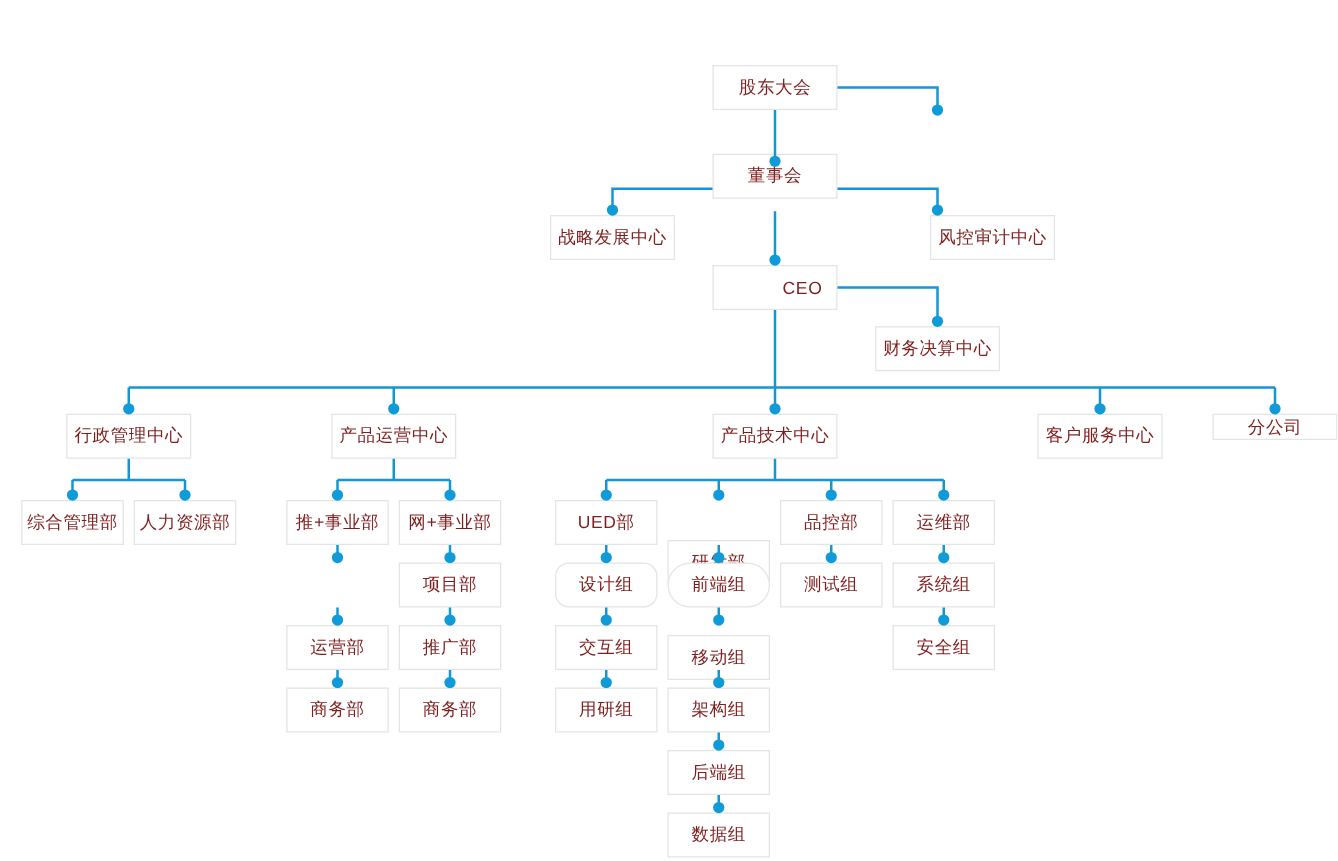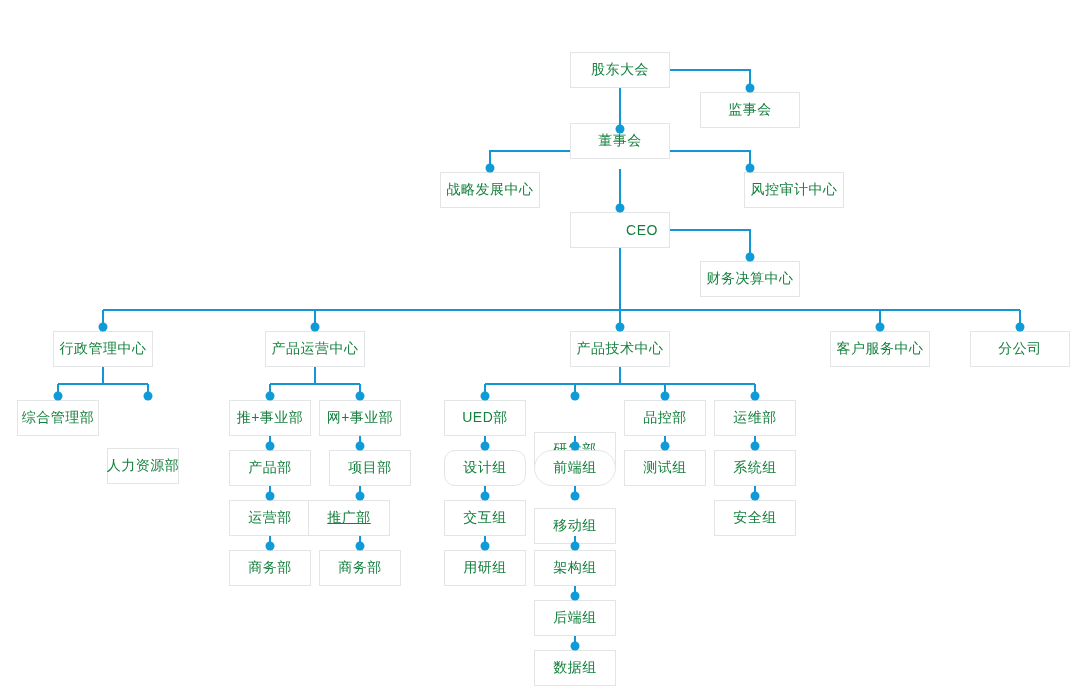--- a/index.html
+++ b/index.html
@@ -31,59 +31,57 @@
     z-index: 1;
   }
   .node {
     position: absolute;
     box-sizing: border-box;
     display: flex;
     align-items: center;
     justify-content: center;
     background: #ffffff;
     border: 1px solid #e3e4e5;
-    color: #15803d;
+    color: #7f1d1d;
     font-size: 14px;
     letter-spacing: 0.5px;
     white-space: nowrap;
   }
 </style>
 </head>
 <body>
 
 <div class="stage">
   <div class="nodes-layer" id="nodes-layer">
       <div class="node" style="left: 570px; top: 52px; width: 100px; height: 36px;">股东大会</div>
-      <div class="node" style="left: 700px; top: 92px; width: 100px; height: 36px;">监事会</div>
       <div class="node" style="left: 570px; top: 123px; width: 100px; height: 36px;">董事会</div>
       <div class="node" style="left: 440px; top: 172px; width: 100px; height: 36px;">战略发展中心</div>
       <div class="node" style="left: 700px; top: 172px; width: 100px; height: 36px; margin-left: 44px;">风控审计中心</div>
       <div class="node" style="left: 570px; top: 212px; width: 100px; height: 36px; padding-left: 44px;">CEO</div>
       <div class="node" style="left: 700px; top: 261px; width: 100px; height: 36px;">财务决算中心</div>
       <div class="node" style="left: 53px; top: 331px; width: 100px; height: 36px;">行政管理中心</div>
       <div class="node" style="left: 265px; top: 331px; width: 100px; height: 36px;">产品运营中心</div>
       <div class="node" style="left: 570px; top: 331px; width: 100px; height: 36px;">产品技术中心</div>
       <div class="node" style="left: 830px; top: 331px; width: 100px; height: 36px;">客户服务中心</div>
-      <div class="node" style="left: 970px; top: 331px; width: 100px; height: 36px;">分公司</div>
+      <div class="node" style="left: 970px; top: 331px; width: 100px; height: 21px;">分公司</div>
       <div class="node" style="left: 17px; top: 400px; width: 82px; height: 36px;">综合管理部</div>
-      <div class="node" style="left: 107px; top: 400px; width: 72px; height: 36px; margin-top: 48px;">人力资源部</div>
+      <div class="node" style="left: 107px; top: 400px; width: 82px; height: 36px;">人力资源部</div>
       <div class="node" style="left: 229px; top: 400px; width: 82px; height: 36px;">推+事业部</div>
       <div class="node" style="left: 319px; top: 400px; width: 82px; height: 36px;">网+事业部</div>
       <div class="node" style="left: 444px; top: 400px; width: 82px; height: 36px;">UED部</div>
       <div class="node" style="left: 534px; top: 400px; width: 82px; height: 36px; margin-top: 32px;">研发部</div>
       <div class="node" style="left: 624px; top: 400px; width: 82px; height: 36px;">品控部</div>
       <div class="node" style="left: 714px; top: 400px; width: 82px; height: 36px;">运维部</div>
-      <div class="node" style="left: 229px; top: 450px; width: 82px; height: 36px;">产品部</div>
-      <div class="node" style="left: 319px; top: 450px; width: 82px; height: 36px; margin-left: 10px;">项目部</div>
+      <div class="node" style="left: 319px; top: 450px; width: 82px; height: 36px;">项目部</div>
       <div class="node" style="left: 444px; top: 450px; width: 82px; height: 36px; border-radius: 11px;">设计组</div>
       <div class="node" style="left: 534px; top: 450px; width: 82px; height: 36px; border-radius: 18px;">前端组</div>
       <div class="node" style="left: 624px; top: 450px; width: 82px; height: 36px;">测试组</div>
       <div class="node" style="left: 714px; top: 450px; width: 82px; height: 36px;">系统组</div>
       <div class="node" style="left: 229px; top: 500px; width: 82px; height: 36px;">运营部</div>
-      <div class="node" style="left: 308px; top: 500px; width: 82px; height: 36px; text-decoration: underline;">推广部</div>
+      <div class="node" style="left: 319px; top: 500px; width: 82px; height: 36px;">推广部</div>
       <div class="node" style="left: 444px; top: 500px; width: 82px; height: 36px;">交互组</div>
       <div class="node" style="left: 534px; top: 508px; width: 82px; height: 36px;">移动组</div>
       <div class="node" style="left: 714px; top: 500px; width: 82px; height: 36px;">安全组</div>
       <div class="node" style="left: 229px; top: 550px; width: 82px; height: 36px;">商务部</div>
       <div class="node" style="left: 319px; top: 550px; width: 82px; height: 36px;">商务部</div>
       <div class="node" style="left: 444px; top: 550px; width: 82px; height: 36px;">用研组</div>
       <div class="node" style="left: 534px; top: 550px; width: 82px; height: 36px;">架构组</div>
       <div class="node" style="left: 534px; top: 600px; width: 82px; height: 36px;">后端组</div>
       <div class="node" style="left: 534px; top: 650px; width: 82px; height: 36px;">数据组</div>
     </div>

